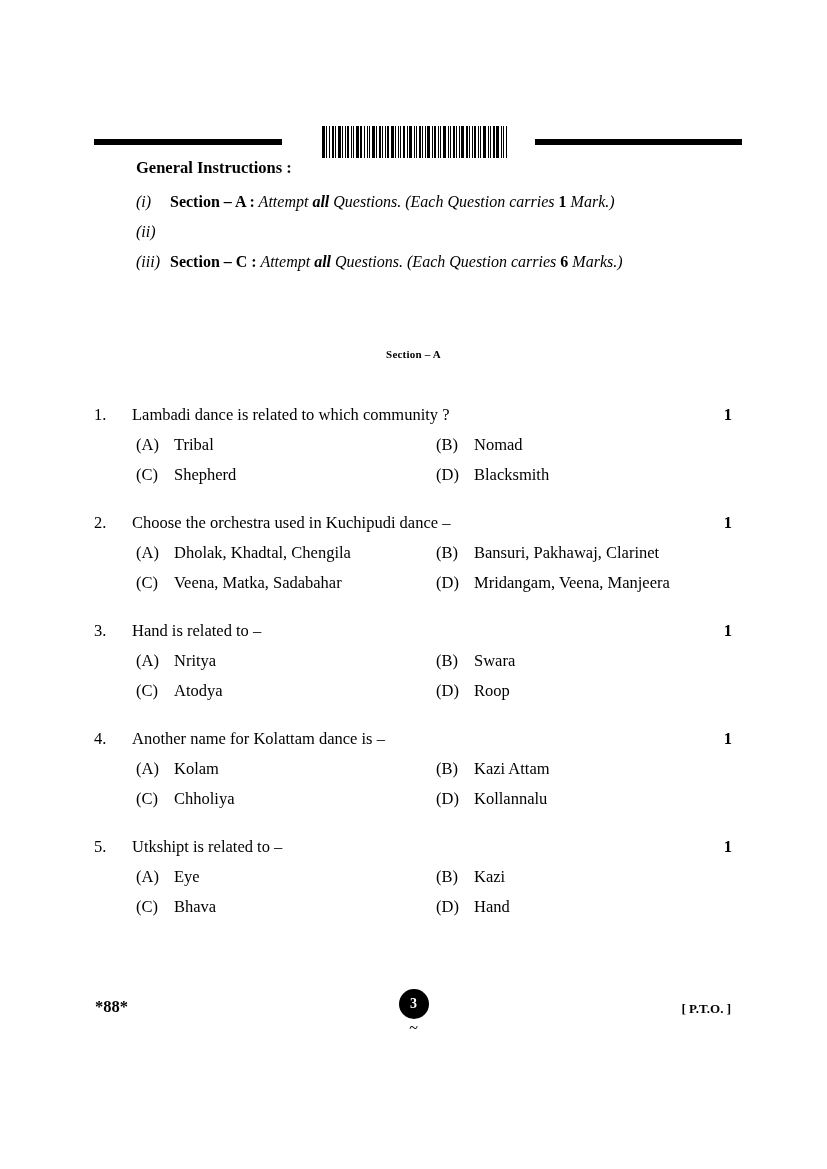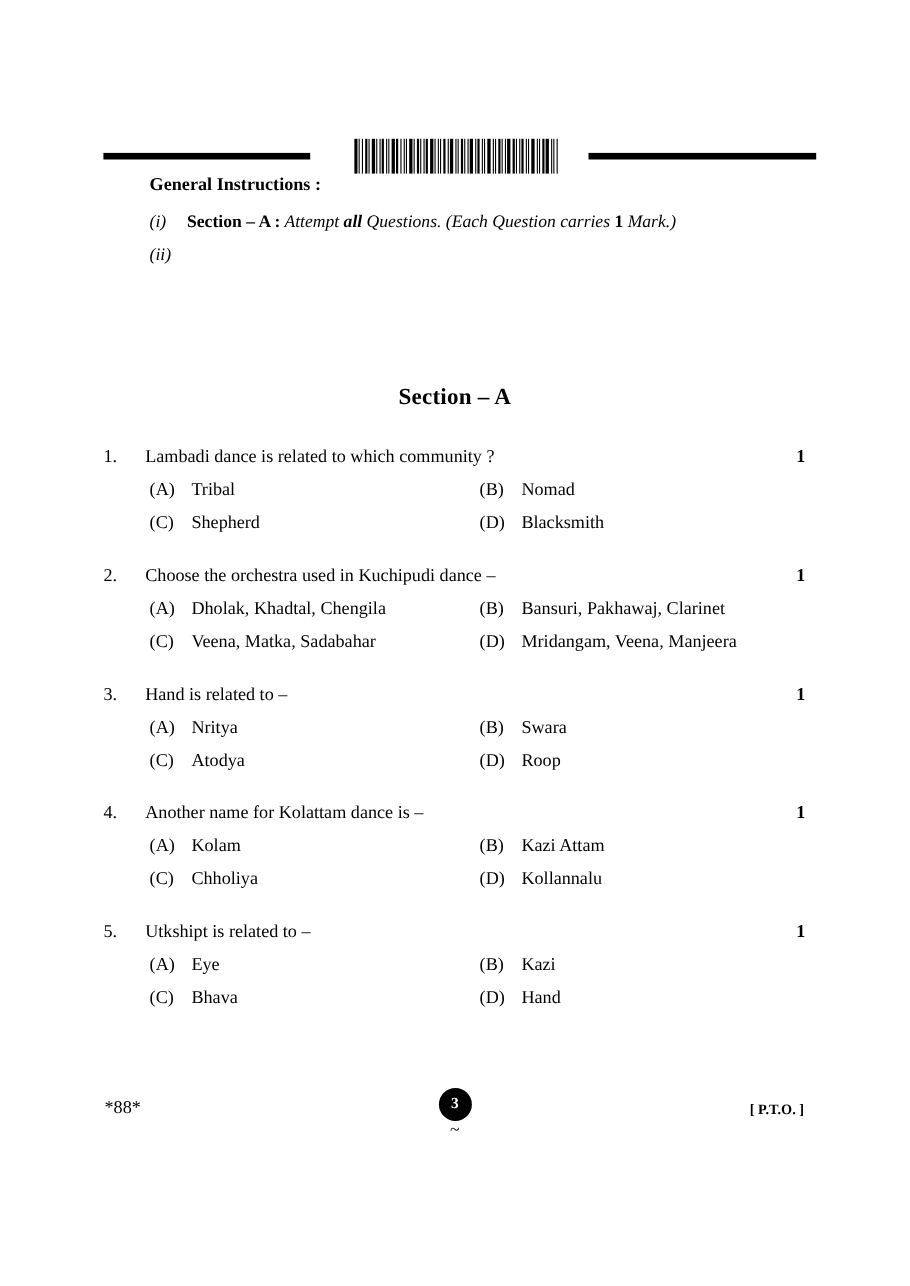--- a/index.html
+++ b/index.html
@@ -94,21 +94,21 @@
   }
 
   
   .section-heading {
     position: absolute;
     left: 0;
     top: 348px;
     width: 827px;
     text-align: center;
     font-weight: bold;
-    font-size: 21px;
+    font-size: 11px;
     letter-spacing: 0.2px;
   }
 
   
   .questions {
     position: absolute;
     left: 94px;
     top: 405px;
     width: 648px;
   }
@@ -156,21 +156,21 @@
     width: 38px;
     flex: 0 0 38px;
   }
   .opt-label { }
 
   
   .footer-left {
     position: absolute;
     left: 95px;
     bottom: 152px;
-    font-weight: normal;
+    font-weight: bold;
     font-size: 16.5px;
   }
   .footer-right {
     position: absolute;
     right: 96px;
     bottom: 152px;
     font-weight: bold;
     font-size: 13px;
   }
   .page-badge {
@@ -276,20 +276,24 @@
 
     <div class="instr">
       <div class="num">(i)</div>
       <div class="txt"><b>Section – A :</b> <span>Attempt</span> <span class="bi">all</span> <span>Questions. (Each Question carries</span> <b>1</b> <span>Mark.)</span></div>
     </div>
 
     <div class="instr">
       <div class="num">(ii)</div>
     </div>
 
+    <div class="instr">
+      <div class="num">(iii)</div>
+      <div class="txt"><b>Section – C :</b> <span>Attempt</span> <span class="bi">all</span> <span>Questions. (Each Question carries</span> <b>6</b> <span>Marks.)</span></div>
+    </div>
 
   </div>
 
   <div class="section-heading">Section – A</div>
 
   <div class="questions">
 
     <div class="q-block">
       <div class="q-line">
         <div class="q-num">1.</div>

